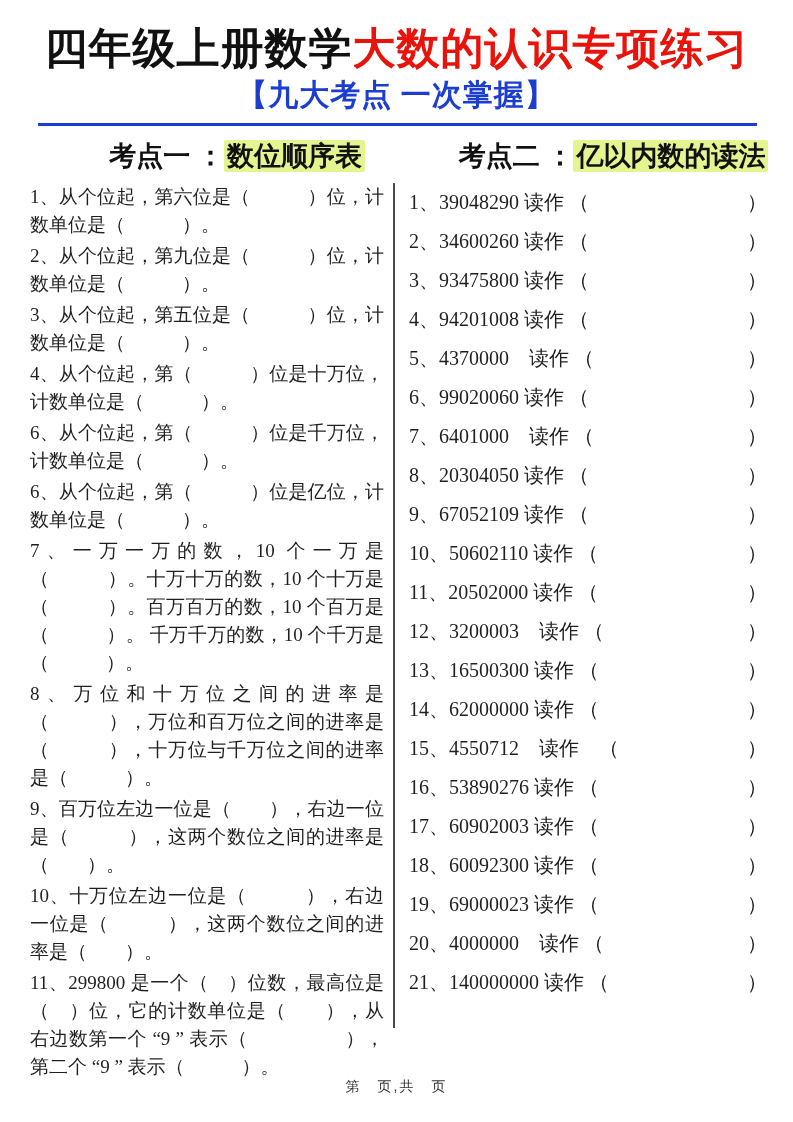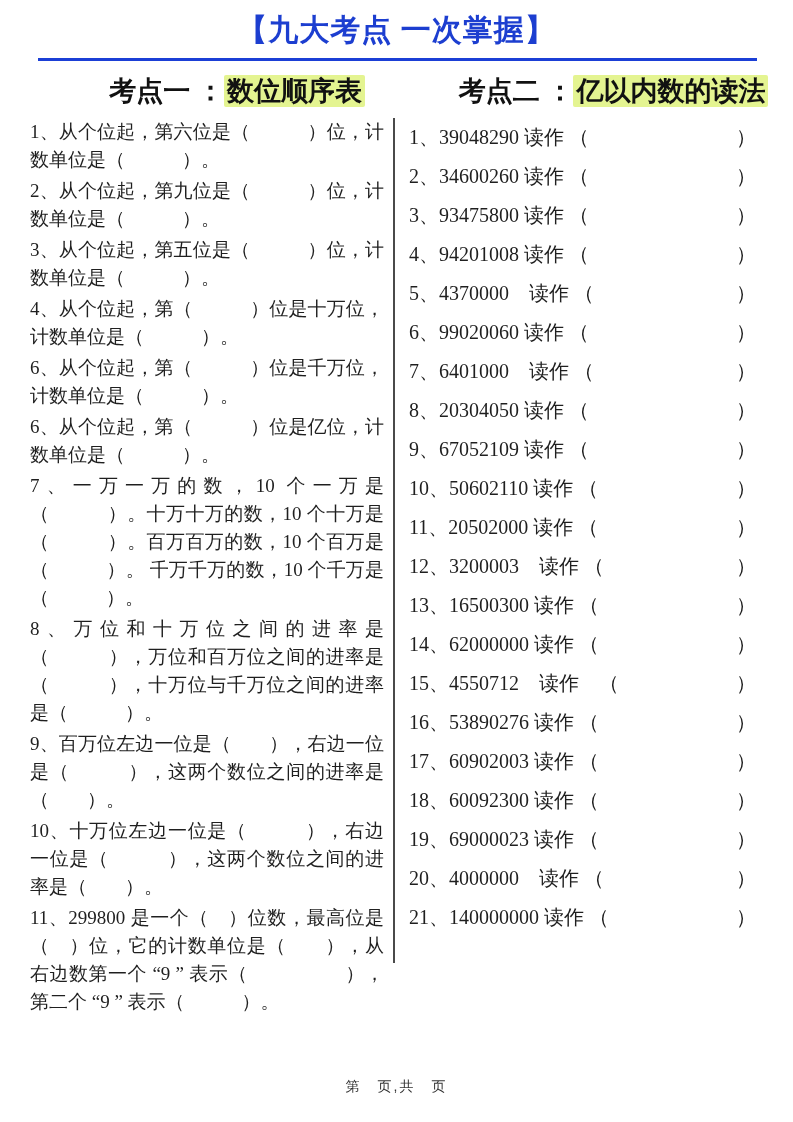--- a/index.html
+++ b/index.html
@@ -21,21 +21,21 @@
     line-height:1.15;
     white-space:nowrap;
   }
   .title .black-part{color:#111111;}
   .title .red-part{color:#e8130a;}
   .subtitle{
     text-align:center;
     font-size:30px;
     font-weight:bold;
     color:#1c3ed0;
-    margin-top:10px;
+    margin-top:2px;
     letter-spacing:1px;
   }
   .rule{
     height:3px;
     background:#1b3fd6;
     margin:7px 36px 0 38px;
   }
   .section-headers{
     display:flex;
     margin-top:12px;
@@ -72,21 +72,21 @@
   .col-left p{margin:0 0 3px 0;}
   .v-divider{
     width:2px;
     background:#4a4a4a;
     height:845px;
     margin-top:2px;
   }
   .col-right{
     flex:1;
     box-sizing:border-box;
-    padding:2px 37px 0 14px;
+    padding:2px 26px 0 14px;
     font-size:20px;
     color:#1f1f1f;
   }
   .read-row{
     display:flex;
     justify-content:space-between;
     align-items:center;
     height:39px;
     white-space:nowrap;
   }
@@ -99,20 +99,23 @@
     color:#333333;
     letter-spacing:2px;
     font-family:"Liberation Sans","DejaVu Sans",sans-serif;
   }
 </style>
 </head>
 <body>
 
 <div class="page">
 
+  <div class="title">
+    <span class="black-part">四年级上册数学</span><span class="red-part">大数的认识专项练习</span>
+  </div>
 
   <div class="subtitle">【九大考点 一次掌握】</div>
 
   <div class="rule"></div>
 
   <div class="section-headers">
     <div class="section-header left">
       <span>考点一</span><span> ：</span><span class="topic-highlight">数位顺序表</span>
     </div>
     <div class="section-header right">

